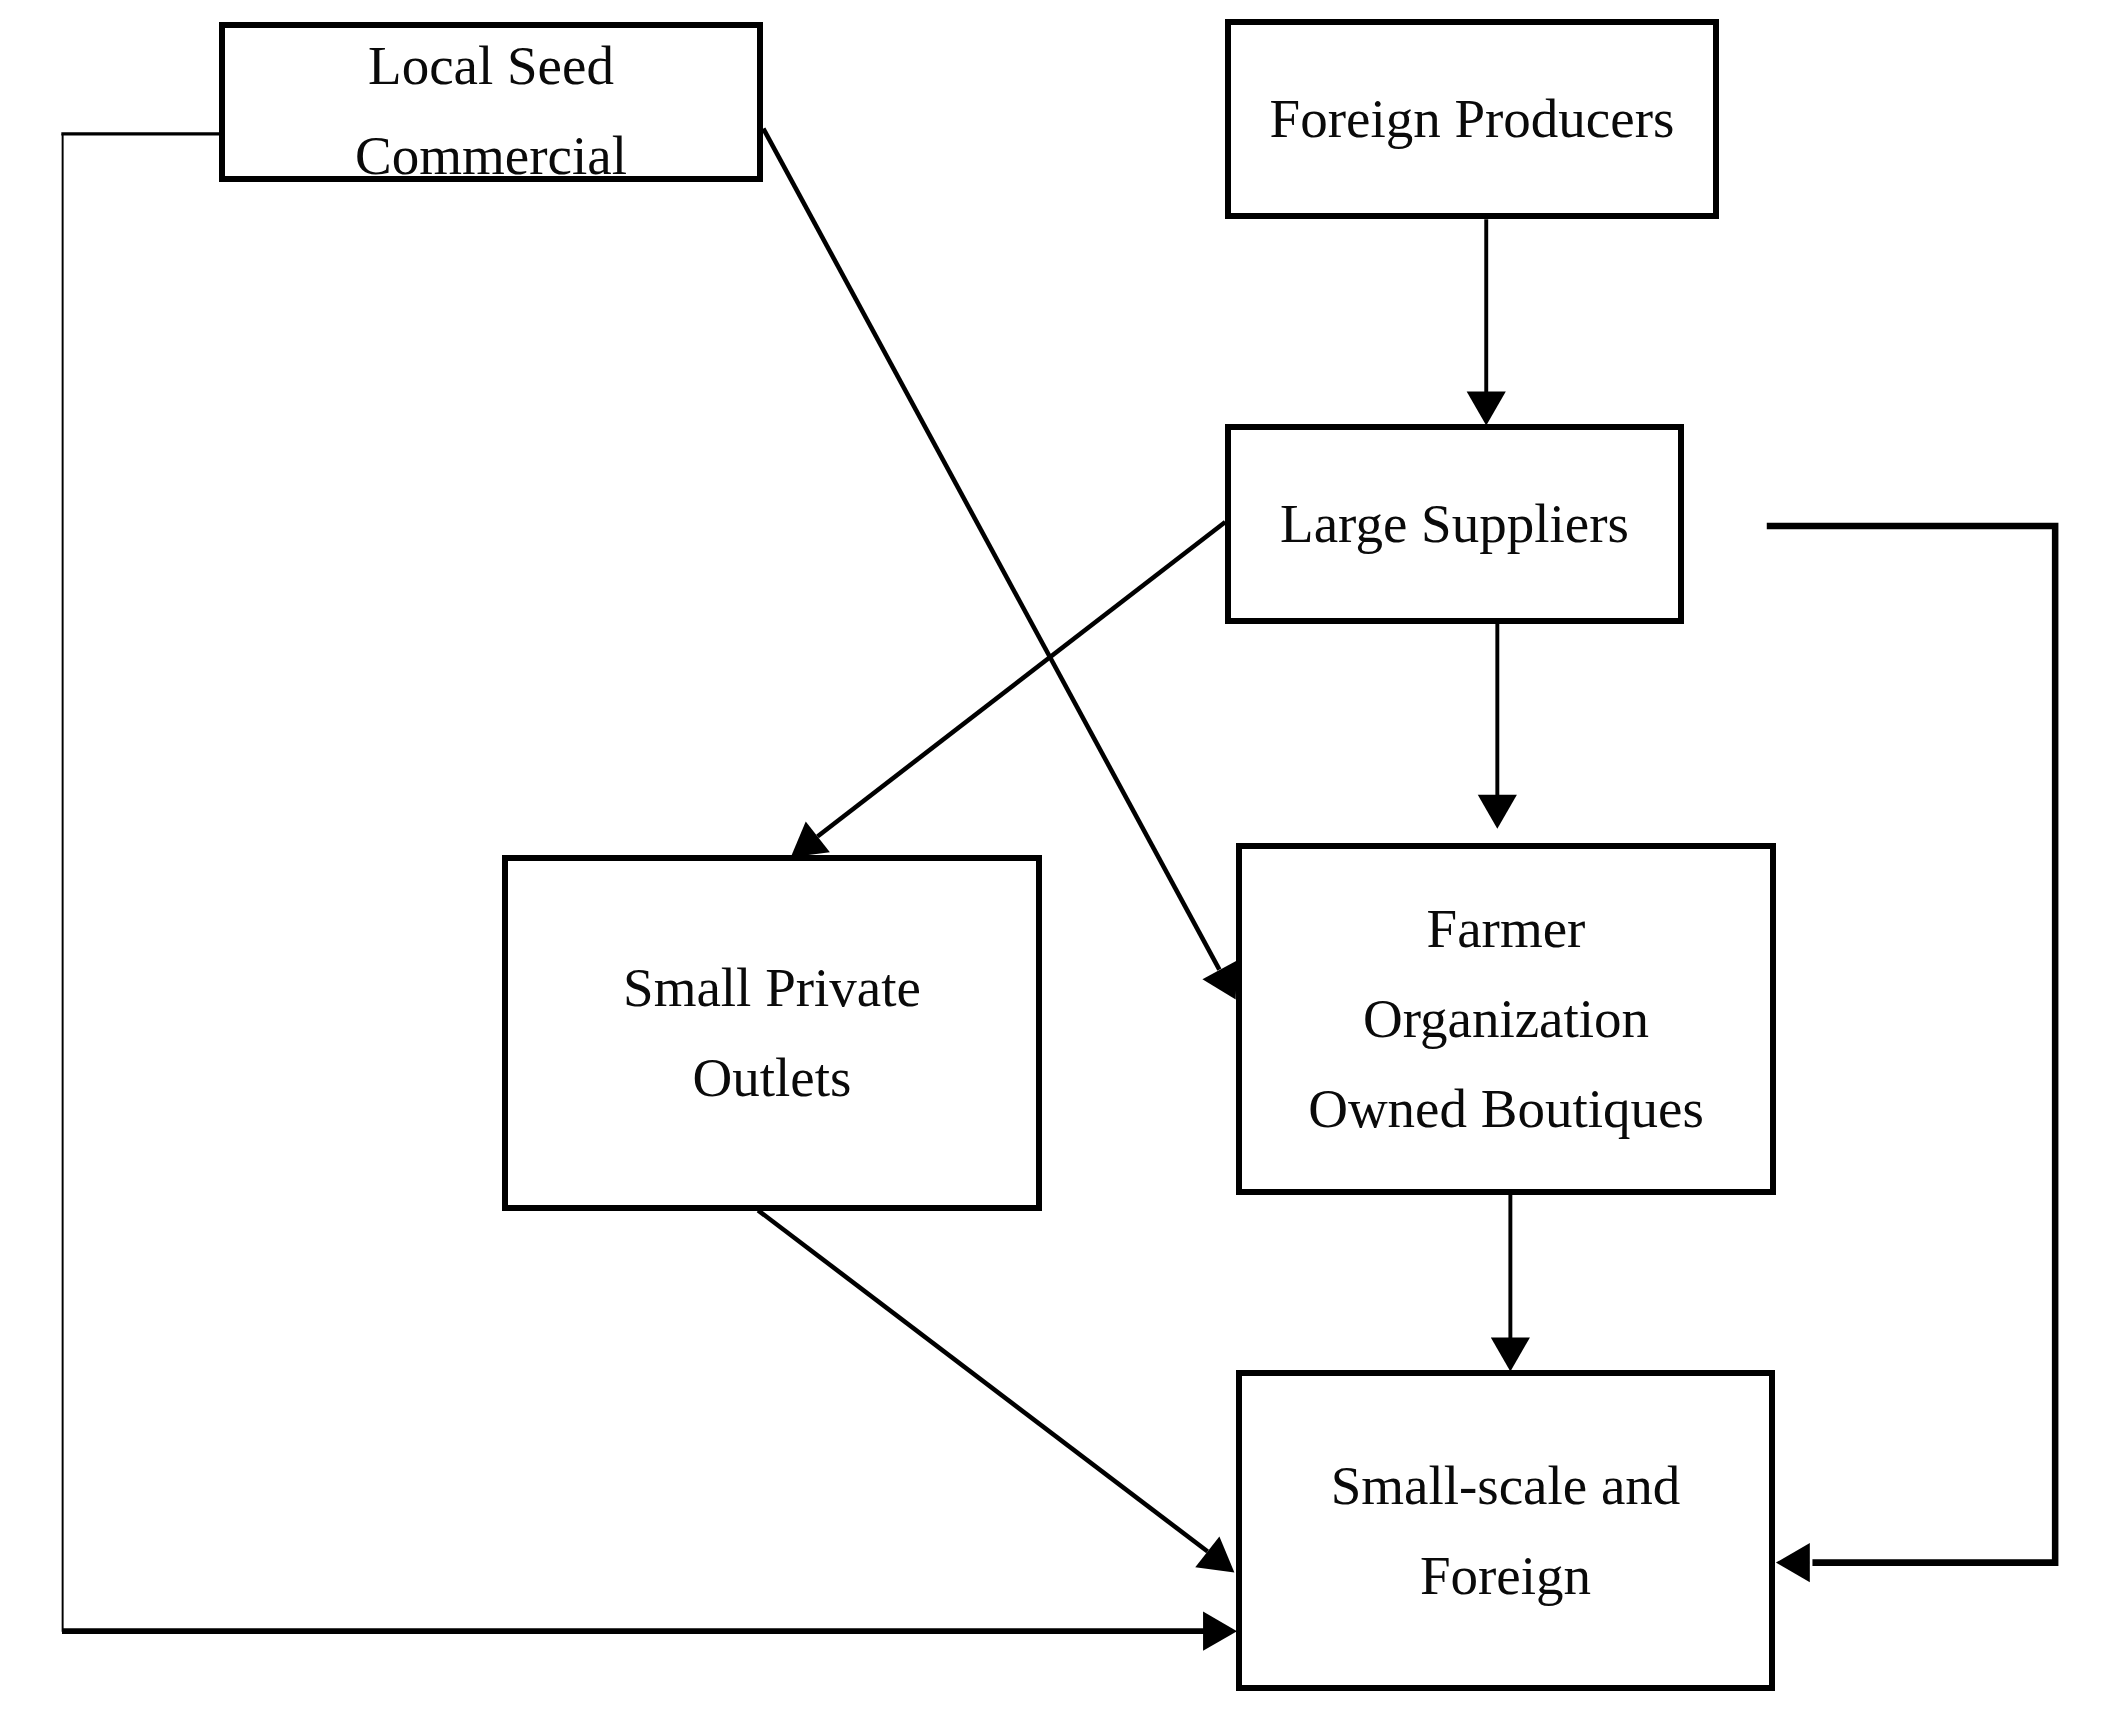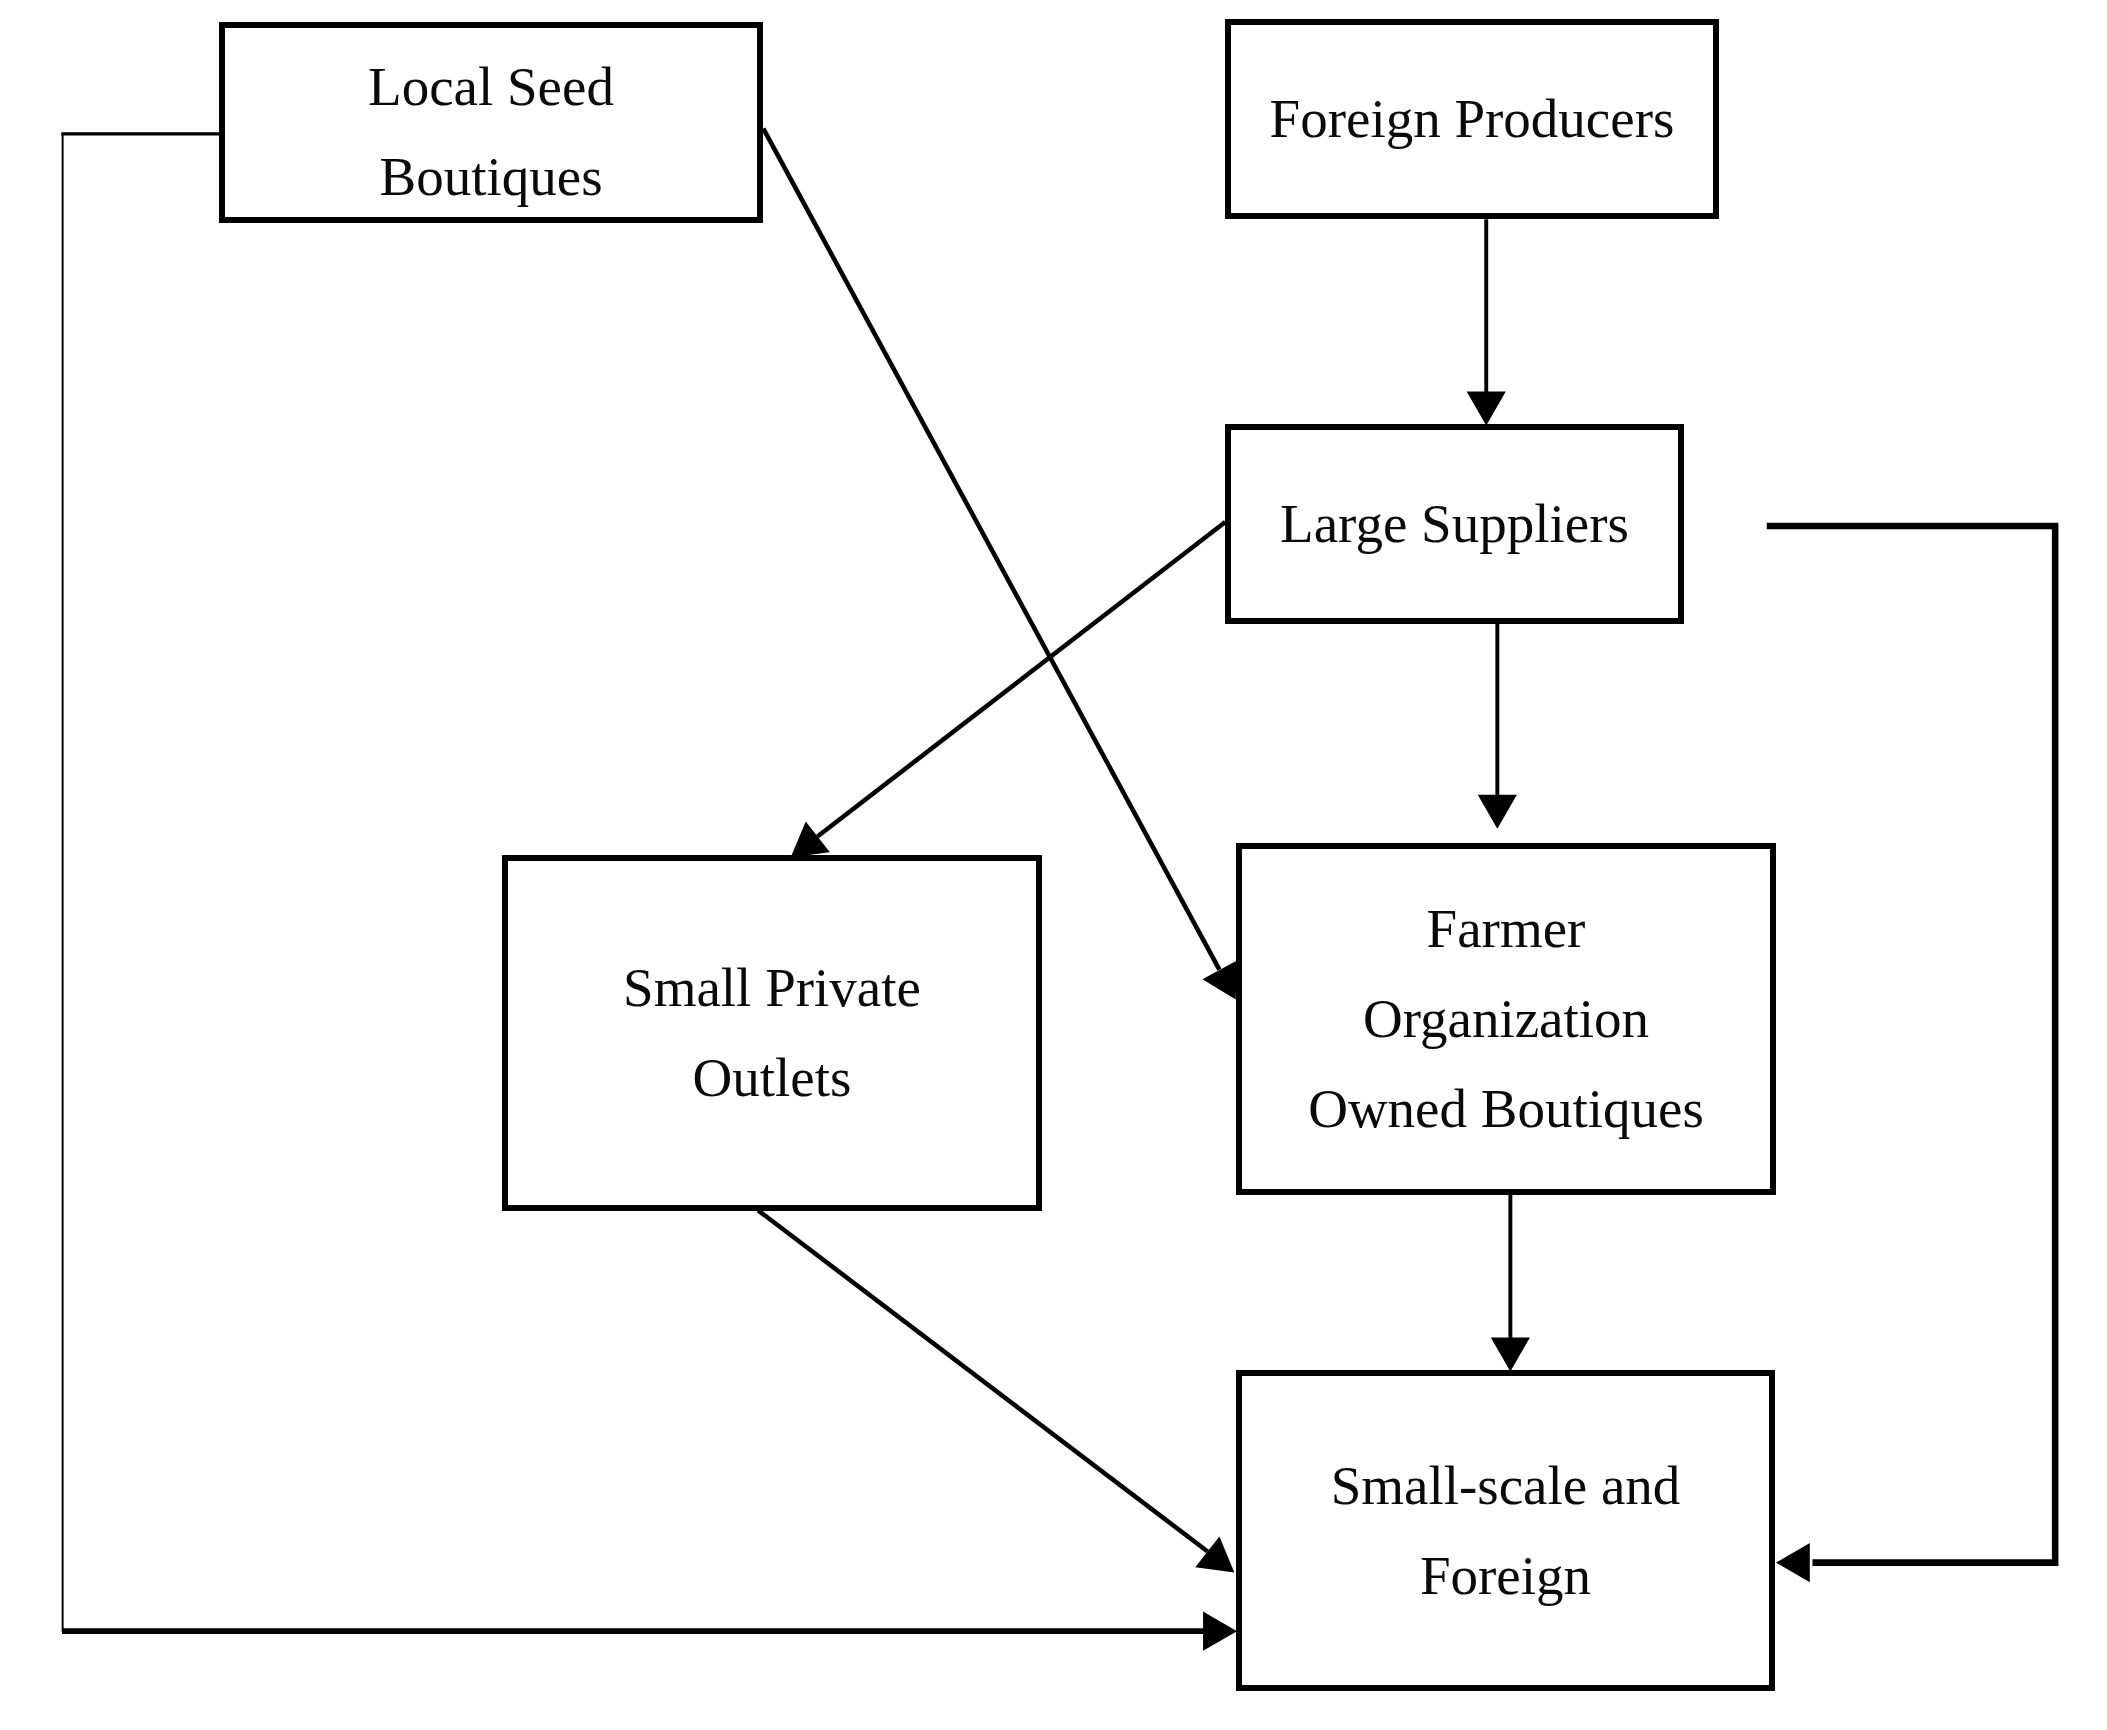--- a/index.html
+++ b/index.html
@@ -36,21 +36,21 @@
     color: #0a0a0a;
     font-size: 55px;
     line-height: 90px;
     font-weight: 400;
   }
   .node span {
     display: block;
     white-space: nowrap;
   }
   
-  #node-local-seed        { left: 219px;  top: 21.5px;   width: 544px; height: 201px; padding-top: 19.6px; }
+  #node-local-seed        { left: 219px;  top: 21.5px;   width: 544px; height: 160px; padding-top: 19.6px; }
   #node-foreign           { left: 1225px; top: 19px;   width: 494px; height: 200px; }
   #node-large             { left: 1225px; top: 424px;  width: 459px; height: 200px; }
   #node-small-private     { left: 502px;  top: 855px; width: 540px; height: 356px; }
   #node-farmer-org        { left: 1236px; top: 827px; width: 540px; height: 352px; margin-top: 16px; }
   #node-farmers           { left: 1236px; top: 1370px; width: 539px; height: 321px; text-align: right; }
 
   .edge-line { fill: none; stroke: #000000; }
   .edge-head { stroke: none; fill: #000000; }
 </style>
 </head>
@@ -98,21 +98,21 @@
     <g>
       <line class="edge-line" x1="338" y1="205" x2="94" y2="205" stroke="#4472C4" stroke-width="5"></line>
       <line class="edge-line" x1="96" y1="205" x2="96" y2="2501" stroke-width="3"></line>
       <line class="edge-line" x1="95" y1="2500" x2="1848" y2="2500" stroke-width="9"></line>
       <polygon class="edge-head" points="1896,2500 1844,2470 1844,2530"></polygon>
     </g>
   </svg>
 
   <div class="node" id="node-local-seed">
     <span>Local Seed</span>
-    <span>Boutiques</span>
+    <span>Commercial</span>
   </div>
 
   <div class="node" id="node-foreign">
     <span>Foreign Producers</span>
   </div>
 
   <div class="node" id="node-large">
     <span>Large Suppliers</span>
   </div>
 

